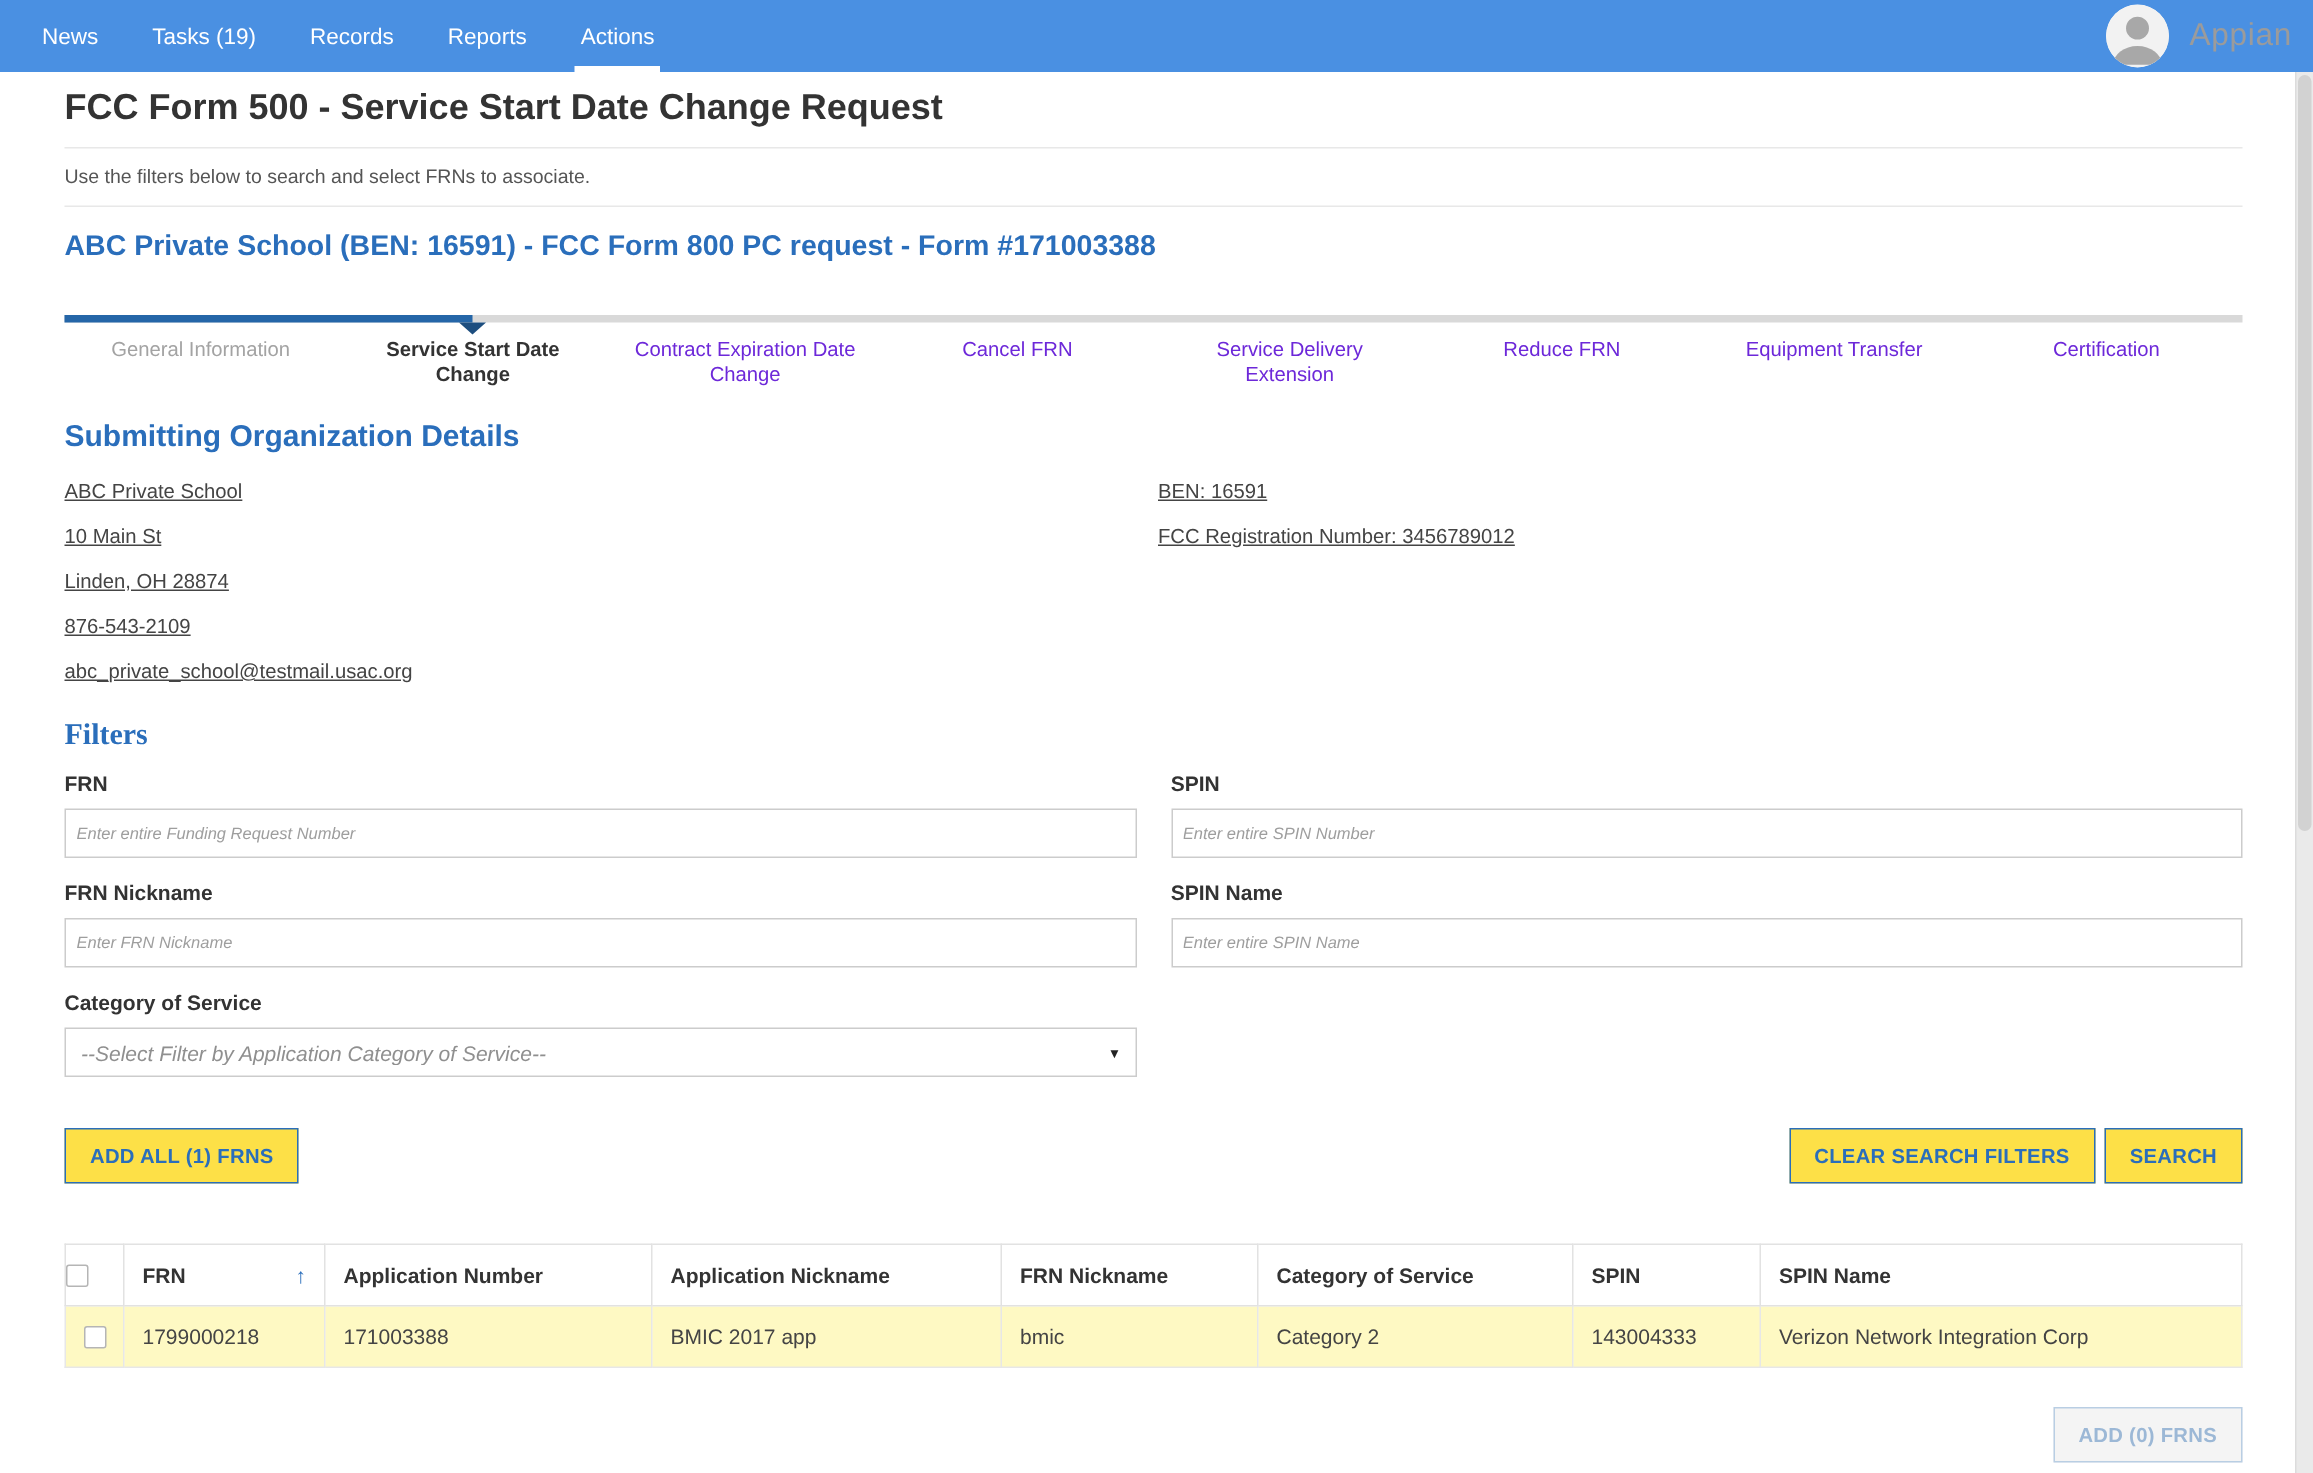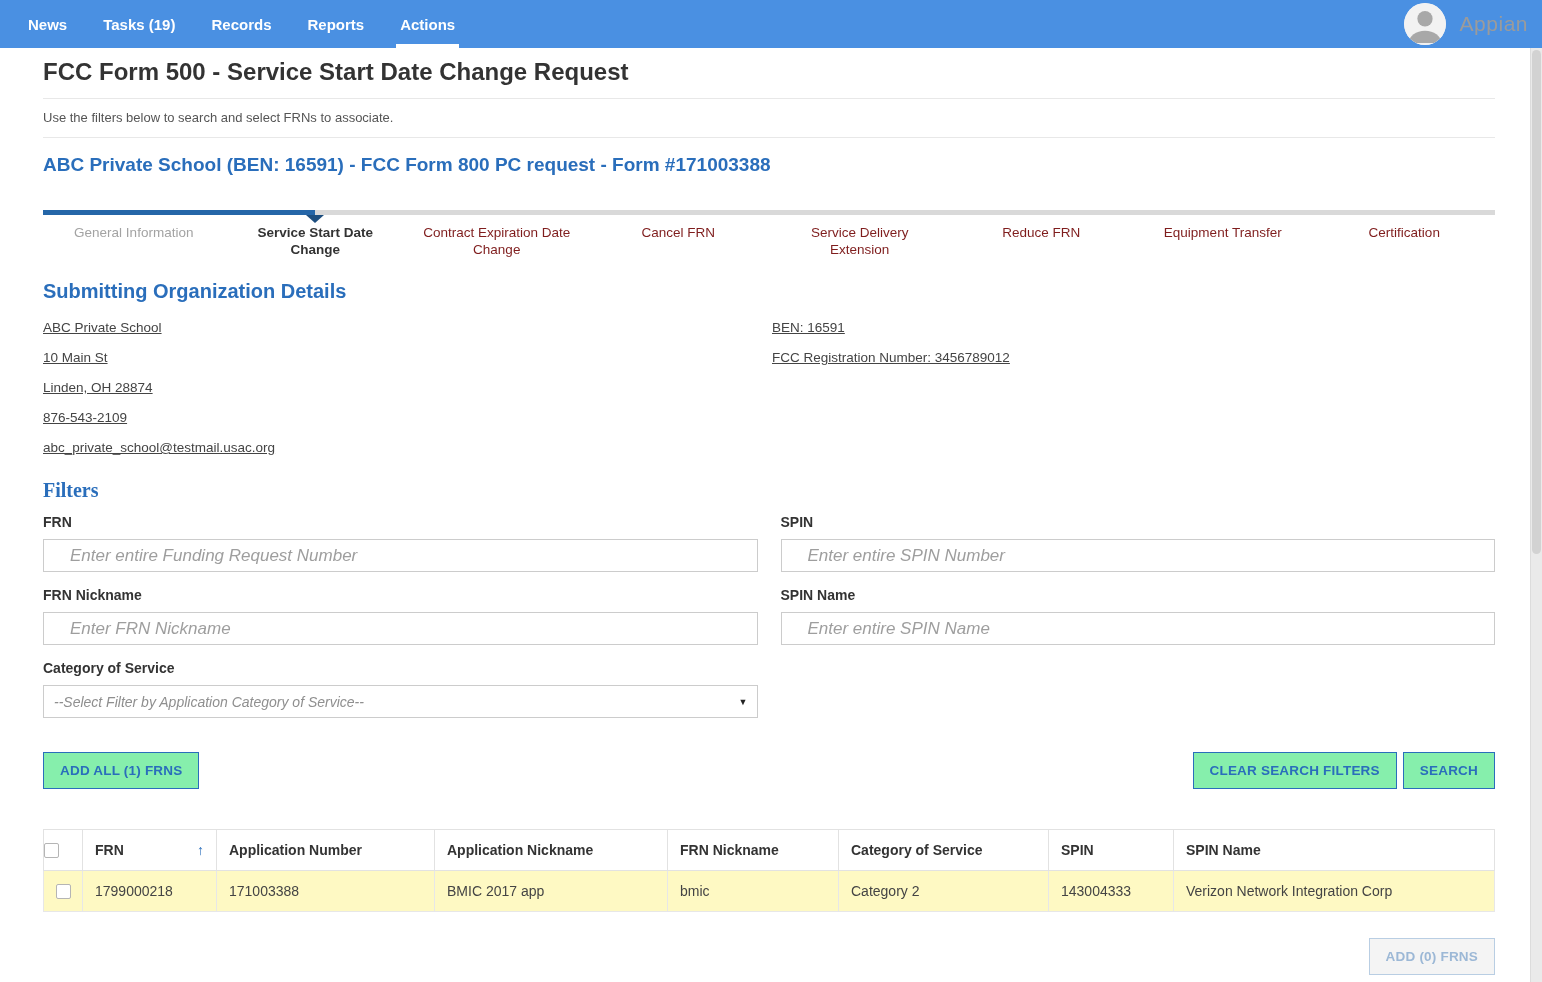--- a/index.html
+++ b/index.html
@@ -5,21 +5,21 @@
   * { margin:0; padding:0; box-sizing:border-box; }
   html,body { width:1542px; height:982px; overflow:hidden; background:#fff;
     font-family:"Liberation Sans","DejaVu Sans",sans-serif; }
   body { position:relative; }
 
   
   .nav { height:48px; background:#4a90e2; display:flex; align-items:stretch;
     justify-content:space-between; padding:0 14px 0 28px; }
   .nav-items { display:flex; align-items:stretch; gap:36px; }
   .nav-item { position:relative; display:flex; align-items:center; color:#ffffff;
-    font-size:15px; font-weight:700; cursor:pointer; text-decoration:none; }
+    font-size:15px; font-weight:400; cursor:pointer; text-decoration:none; }
   .nav-item.active::after { content:""; position:absolute; left:-4px; right:-4px;
     bottom:0; height:4px; background:#ffffff; }
   .nav-right { display:flex; align-items:center; gap:14px; }
   .avatar { width:42px; height:42px; border-radius:50%; overflow:hidden; background:#f2f2f2; }
   .brand { font-size:21px; color:#9b9b9b; letter-spacing:0.5px; }
 
   
   .content { padding:0 47px 0 43px; }
   .page-title { font-size:24px; font-weight:700; color:#333; margin-top:10px; }
   .rule { border-top:1px solid #e8e8e8; margin-top:12px; }
@@ -28,50 +28,50 @@
 
   
   .wizard { margin-top:34px; }
   .wbar { position:relative; height:5px; background:#d9d9d9; }
   .wbar-fill { position:absolute; left:0; top:0; height:5px; width:18.75%; background:#2566a8; }
   .wbar-arrow { position:absolute; top:5px; left:calc(18.75% - 9px); width:0; height:0;
     border-left:9px solid transparent; border-right:9px solid transparent;
     border-top:8px solid #1d4e7f; }
   .wsteps { display:flex; margin-top:9px; }
   .wstep { width:12.5%; text-align:center; font-size:13.5px; line-height:17px;
-    color:#7f1d1d; padding:0 14px; cursor:pointer; }
+    color:#6d28d9; padding:0 14px; cursor:pointer; }
   .wstep.completed { color:#a3a3a3; }
   .wstep.active { color:#333; font-weight:700; }
 
   
   .section-heading { font-size:20px; font-weight:700; color:#2a6ebb; }
   .org-heading { margin-top:22px; }
   .org-grid { display:flex; margin-top:10px; }
   .org-col { width:50%; }
   .org-col.right { padding-left:3px; }
   .org-line { font-size:13.5px; color:#444; line-height:30px;text-decoration:underline; }
 
   .filters-heading { margin-top:16px;font-family:Liberation Serif, serif; }
 
   .filter-grid { display:flex; gap:23px; margin-top:12px; }
   .filter-col { width:50%; }
   .field { margin-bottom:15px; }
   .field-label { font-size:14px; font-weight:700; color:#333; margin-bottom:9px; }
   .text-input { width:100%; height:33px; border:1px solid #cccccc; background:#fff;
-    padding:0 26px; font-size:17px; color:#444; font-family:inherit; }
+    padding:0 7px; font-size:11px; color:#444; font-family:inherit; }
   .text-input::placeholder { font-style:italic; color:#9e9e9e; opacity:1; }
   .select-box { position:relative; width:100%; height:33px; border:1px solid #cccccc;
     background:#fff; display:flex; align-items:center; padding:0 26px 0 10px; cursor:pointer; }
   .select-value { font-size:14px; font-style:italic; color:#8f8f8f; white-space:nowrap;
     overflow:hidden; }
   .select-caret { position:absolute; right:9px; top:11px; font-size:9px; color:#222; }
 
   
   .actions-row { display:flex; align-items:center; margin-top:19px; }
-  .btn { background:#86efac; border:1px solid #2a6ebb; color:#2a6ebb; font-size:13.5px;
+  .btn { background:#fde047; border:1px solid #2a6ebb; color:#2a6ebb; font-size:13.5px;
     font-weight:600; padding:10px 16px; cursor:pointer; font-family:inherit;
     letter-spacing:0.2px; }
   .btn-group { margin-left:auto; display:flex; gap:6px; }
   .btn.disabled { background:#f4f4f4; border-color:#b9cee3; color:#9cb8d6; cursor:default; }
 
   
   .results-table { width:100%; border-collapse:collapse; table-layout:fixed;
     margin-top:40px; }
   .results-table th { background:#fff; text-align:left; font-size:14px; font-weight:600;
     color:#333; height:41px; padding:0 12px; border:1px solid #e2e2e2; cursor:pointer; }

